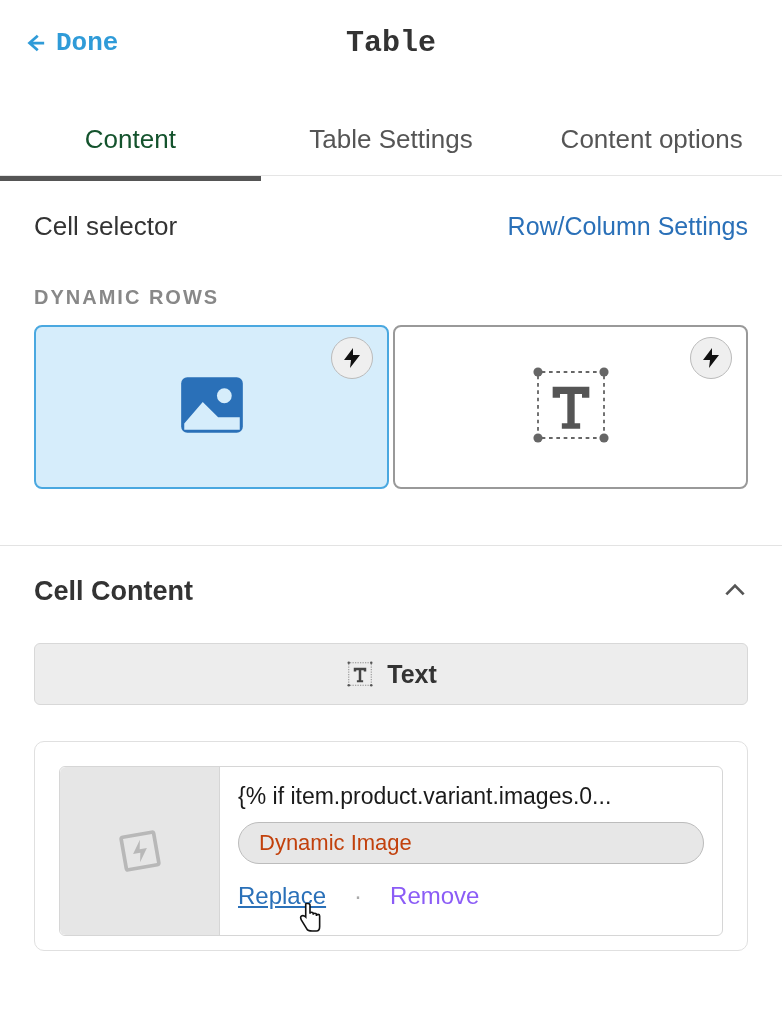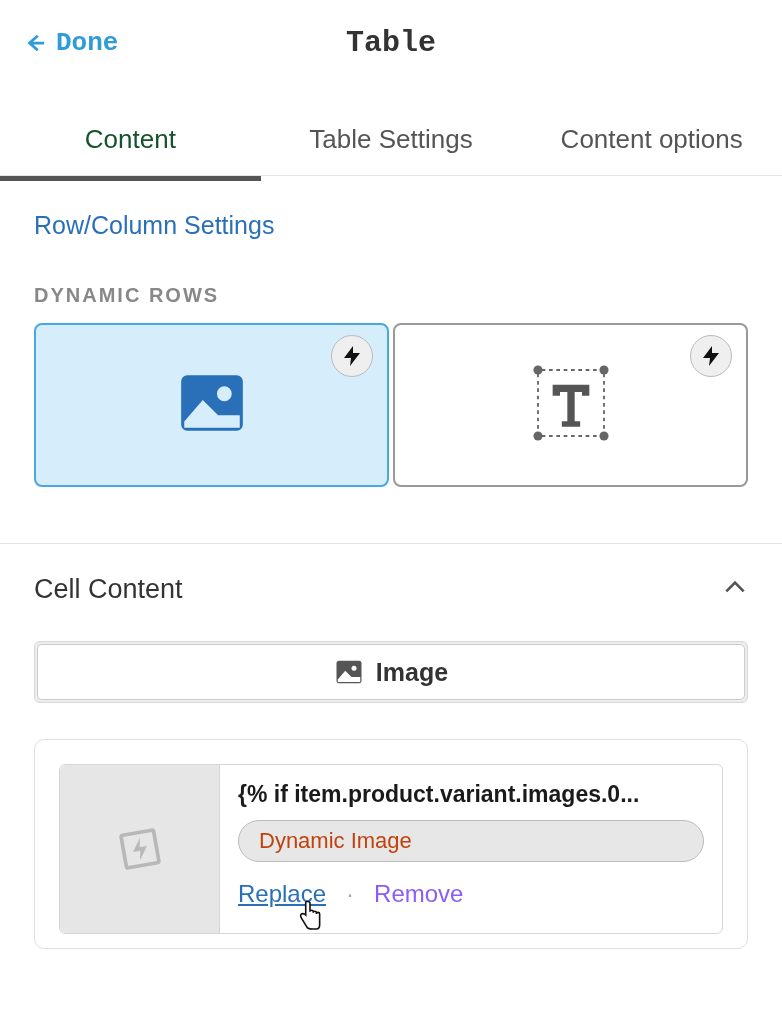--- a/index.html
+++ b/index.html
@@ -122,22 +122,23 @@
     height: 1px;
     background: #e3e3e3;
     margin-top: 36px;
   }
   .cell-content-section {
     padding: 30px 34px 10px 34px;
   }
   .cell-content-header {
     display: flex;
     justify-content: space-between;
-    align-items: flex-start;
+    align-items: flex-end;
     margin-bottom: 36px;
+    font-weight: bold;
   }
   .cell-content-title {
     font-size: 27px;
     color: #333;
   }
   .chevron svg { width: 26px; height: 26px; stroke: #555; stroke-width: 2.5; fill: none; }
   .seg-control {
     display: flex;
     border: 1px solid #d8d8d8;
     border-radius: 6px;
@@ -184,41 +185,41 @@
     align-items: center;
     justify-content: center;
   }
   .thumb svg { width: 44px; height: 44px; fill: #bdbdbd; transform: rotate(-10deg); }
   .inner-body {
     flex: 1;
     padding: 16px 18px 12px 18px;
   }
   .code-text {
     font-size: 23px;
-    font-weight: 700;
+    font-weight: 400;
     color: #1a1a1a;
     margin-bottom: 12px;
     white-space: nowrap;
     overflow: hidden;
     text-overflow: ellipsis;
   }
   .pill {
     background: #e7e7e7;
     border: 1px solid #bcbcbc;
     border-radius: 22px;
     padding: 7px 20px;
     font-size: 22px;
     color: #c2410c;
     margin-bottom: 18px;
     display: block;
   }
   .actions {
     display: flex;
     align-items: center;
-    gap: 20px;
+    gap: 28px;
     font-size: 24px;
     position: relative;
   }
   .link-replace {
     color: #2a70b8;
     text-decoration: underline;
     cursor: pointer;
     position: relative;
   }
   .dot { color: #aaa; }
@@ -248,20 +249,21 @@
 
 <div class="tabs">
   <div class="tab active">Content</div>
   <div class="tab">Table Settings</div>
   <div class="tab">Content options</div>
 </div>
 <div class="tab-underline"></div>
 
 <div class="section">
   <div class="cellselector-row">
+    <div class="cellselector-label">Cell selector</div>
     <div class="rowcol-link">Row/Column Settings</div>
   </div>
   <div class="dynamic-rows-label">DYNAMIC ROWS</div>
   <div class="cards">
     <div class="card selected">
       <div class="bolt-badge">
         <svg viewBox="0 0 24 24" width="24" height="24">
             <path d="M13 2 L4 14 H11 L10 22 L20 9 H13 Z" fill="#111"></path>
           </svg>
       </div>
@@ -302,27 +304,33 @@
   <div class="cell-content-header">
     <div class="cell-content-title">Cell Content</div>
     <div class="chevron">
       <svg viewBox="0 0 24 24">
           <path d="M4 16 L12 8 L20 16"></path>
         </svg>
     </div>
   </div>
 
   <div class="seg-control">
-    <div class="seg active">
-      <svg viewBox="0 0 24 24">
-          <rect x="2" y="3" width="20" height="18" rx="2" fill="#555"></rect>
-          <circle cx="16" cy="9" r="2" fill="#fff"></circle>
-          <path d="M3 18 L9 11 L14 16 L21 16 V20 H3 Z" fill="#fff"></path>
-        </svg>
-      <span>Image</span>
+    <div class="seg">
+      <svg viewBox="0 0 48 48">
+        <circle cx="6" cy="6" r="2" fill="#555"></circle>
+          <circle cx="42" cy="6" r="2" fill="#555"></circle>
+        <circle cx="6" cy="42" r="2" fill="#555"></circle>
+          <circle cx="42" cy="42" r="2" fill="#555"></circle>
+        <line x1="8" y1="6" x2="40" y2="6" stroke="#555" stroke-width="1" stroke-dasharray="2 2"></line>
+        <line x1="8" y1="42" x2="40" y2="42" stroke="#555" stroke-width="1" stroke-dasharray="2 2"></line>
+        <line x1="6" y1="8" x2="6" y2="40" stroke="#555" stroke-width="1" stroke-dasharray="2 2"></line>
+        <line x1="42" y1="8" x2="42" y2="40" stroke="#555" stroke-width="1" stroke-dasharray="2 2"></line>
+        <path d="M14 14 H34 V20 H30 V18 H26 V34 H29 V37 H19 V34 H22 V18 H18 V20 H14 Z" fill="#444"></path>
+      </svg>
+      <span>Text</span>
     </div>
   </div>
 
   <div class="content-box">
     <div class="inner-card">
       <div class="thumb">
         <svg viewBox="0 0 24 24">
           <rect x="3" y="3" width="18" height="18" rx="1" fill="none" stroke="#b8b8b8" stroke-width="2"></rect>
           <path d="M13 6 L8 13 H12 L11 18 L16 11 H12 Z" fill="#b8b8b8"></path>
         </svg>

